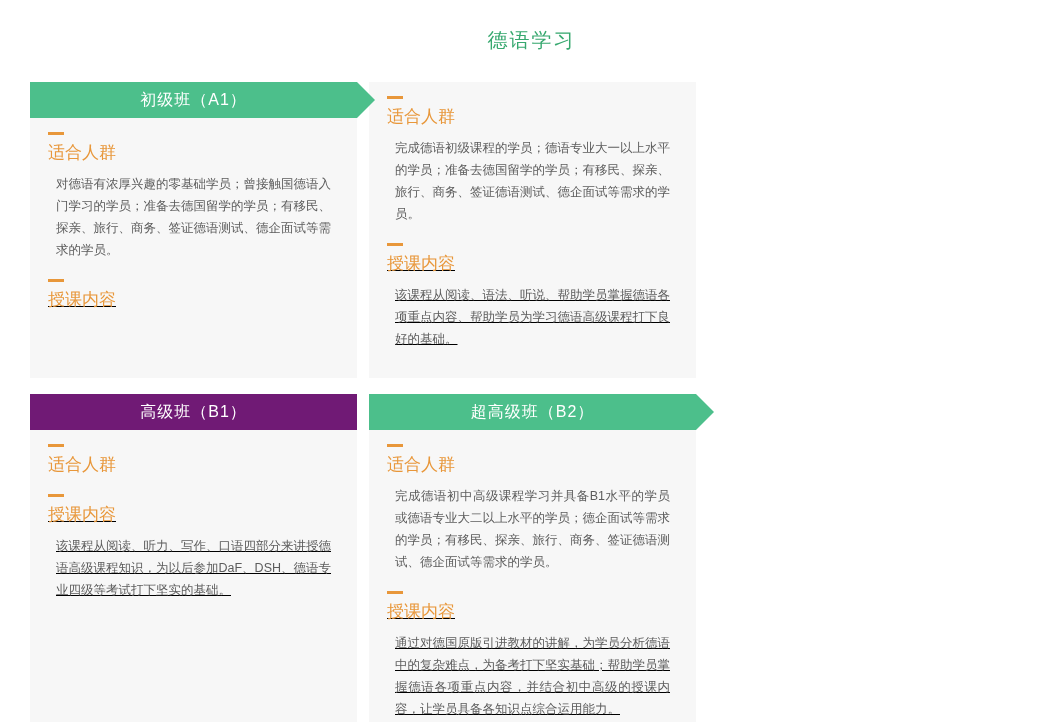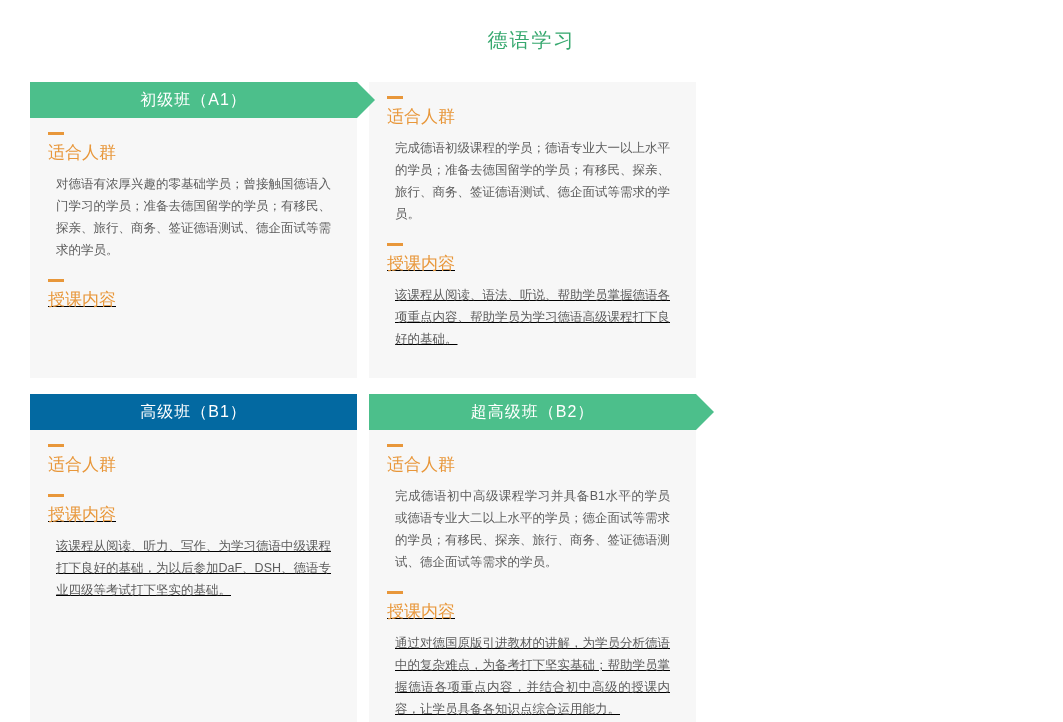--- a/index.html
+++ b/index.html
@@ -45,21 +45,21 @@
     position: relative;
     height: 36px;
     line-height: 36px;
     text-align: center;
     color: #ffffff;
     font-size: 16px;
     letter-spacing: 1px;
     overflow: visible;
   }
   .hdr-light { background: #4cbf8b; }
-  .hdr-dark  { background: #0369a1; }
+  .hdr-dark  { background: #701a75; }
   .hdr-arrow::after {
     content: "";
     position: absolute;
     right: -18px;
     top: 0;
     width: 0;
     height: 0;
     border-top: 18px solid transparent;
     border-bottom: 18px solid transparent;
     border-left: 18px solid #4cbf8b;
@@ -136,21 +136,21 @@
         <span>高级班（B1）</span>
       </div>
       <div class="card-body">
         <div class="section">
           <div class="sec-rule"></div>
           <p class="sec-title">适合人群</p>
         </div>
         <div class="section">
           <div class="sec-rule"></div>
           <p class="sec-title">授课内容</p>
-          <p class="sec-text">该课程从阅读、听力、写作、为学习德语中级课程打下良好的基础，为以后参加DaF、DSH、德语专业四级等考试打下坚实的基础。</p>
+          <p class="sec-text">该课程从阅读、听力、写作、口语四部分来讲授德语高级课程知识，为以后参加DaF、DSH、德语专业四级等考试打下坚实的基础。</p>
         </div>
       </div>
     </div>
 
     <div class="card">
       <div class="card-header hdr-light hdr-arrow">
         <span>超高级班（B2）</span>
       </div>
       <div class="card-body">
         <div class="section">

